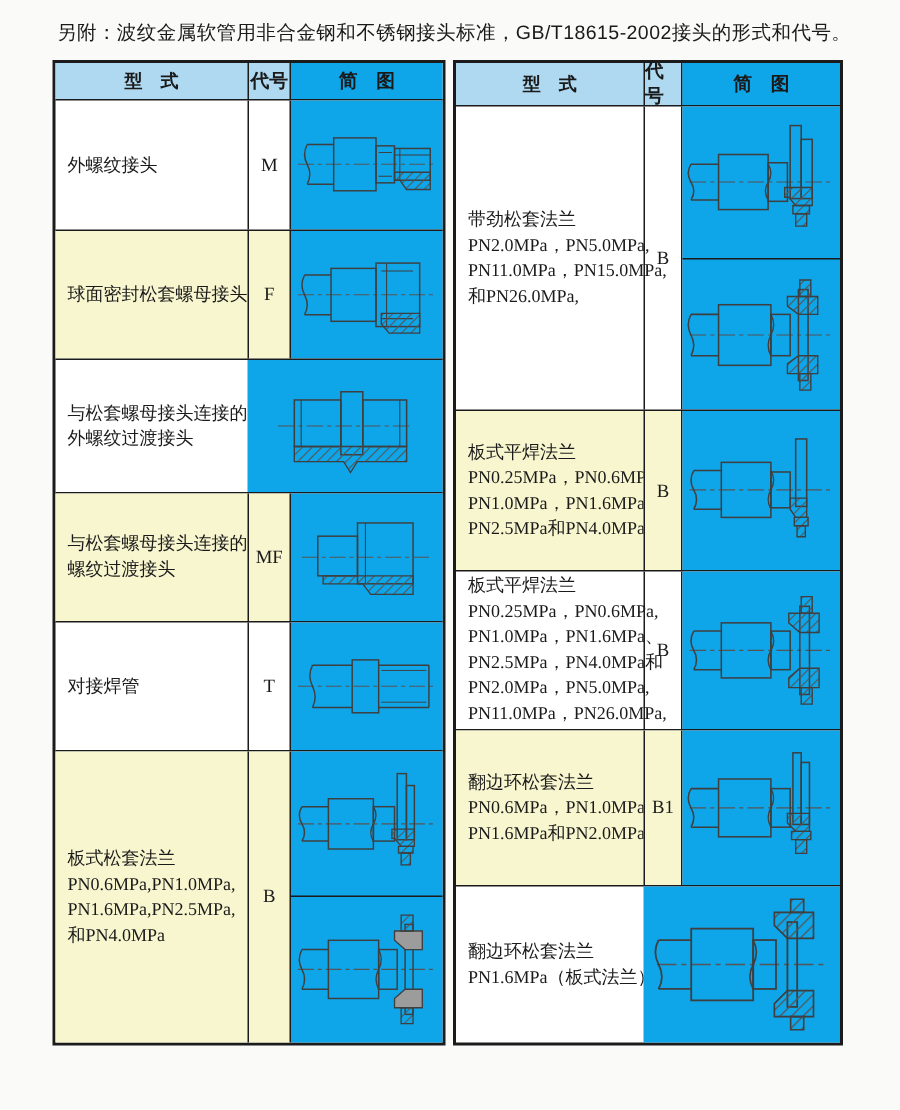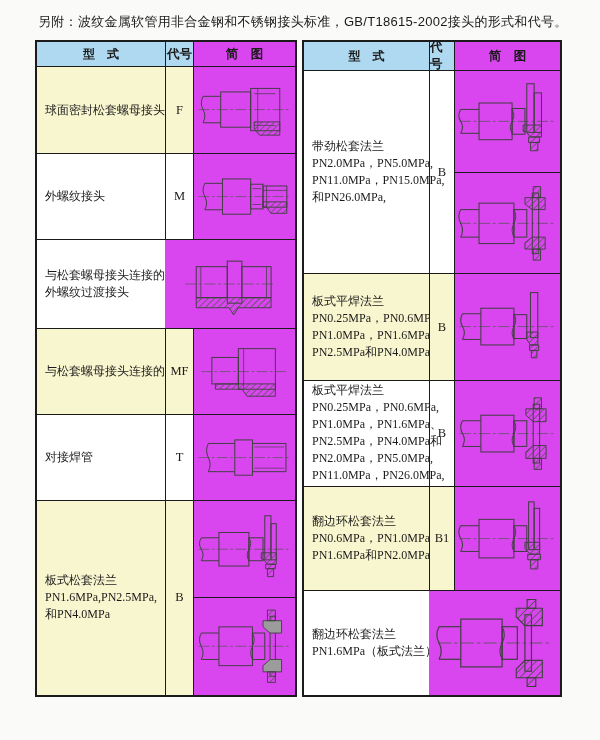--- a/index.html
+++ b/index.html
@@ -25,21 +25,21 @@
   .tr{display:flex;box-sizing:border-box;border-top:1px solid var(--border);}
   .tr.thead{border-top:none;background:var(--header-bg);height:28px;
     font-weight:bold;font-size:12.5px;}
   .td{box-sizing:border-box;display:flex;flex-direction:column;justify-content:center;}
   .td.type{padding-left:8px;padding-right:2px;font-family:"Liberation Serif", serif;font-size:12px;}
   .tbl.left  .td.type{width:128px;}
   .tbl.right .td.type{width:125px;}
   .td.code{width:29px;border-left:1px solid var(--border);border-right:1px solid var(--border);
     align-items:center;font-family:"Liberation Serif", serif;font-size:12.5px;padding-left:0;}
   .tbl.right .td.code{width:26px;}
-  .td.diag{flex:1;background:#d946ef;padding:2px;}
+  .td.diag{flex:1;background:#0ea5e9;padding:2px;}
   .td.diag.split{padding:0;}
   .td.diag.split .sub{flex:1;box-sizing:border-box;padding:2px;display:flex;}
   .td.diag.split .sub + .sub{border-top:1px solid var(--border);}
   .thead .td{align-items:center;justify-content:center;padding:0;font-family:"Liberation Sans", sans-serif;}
   .thead .td.type{display:flex;}
   .tr.hl .td.type, .tr.hl .td.code{background:var(--hl);}
   .tline{line-height:17px;white-space:nowrap;}
   svg.fit{width:100%;height:100%;display:block;}
   .hdr-label{white-space:pre;}
 </style>
@@ -62,41 +62,20 @@
         <span class="hdr-label">型　式</span>
       </div>
     <div class="td code">
         <span>代号</span>
       </div>
     <div class="td diag" style="align-items:center;justify-content:center;display:flex;flex-direction:row;">
         <span class="hdr-label">简　图</span>
       </div>
   </div>
 
-  <div class="tr hl" style="height:92px">
-    <div class="td type">
-      <div class="tline">球面密封松套螺母接头</div>
-    </div>
-    <div class="td code">F</div>
-    <div class="td diag">
-      <svg class="fit" viewBox="0 0 110 92" preserveAspectRatio="xMidYMid meet">
-          <line x1="3" y1="46" x2="107" y2="46" stroke="#555" stroke-width="0.8" stroke-dasharray="12 3 3 3"></line>
-          <line x1="8" y1="31" x2="28" y2="31" stroke="#3f3f3f" stroke-width="1.1"></line>
-          <line x1="8" y1="61" x2="28" y2="61" stroke="#3f3f3f" stroke-width="1.1"></line>
-          <path d="M 8 31 q -4 7.5 0 15 q 4 7.5 0 15" fill="none" stroke="#3f3f3f" stroke-width="1.1"></path>
-          <rect x="28" y="26" width="34" height="40" fill="none" stroke="#3f3f3f" stroke-width="1.1"></rect>
-          <rect x="62" y="22" width="33" height="48" fill="none" stroke="#3f3f3f" stroke-width="1.1"></rect>
-          <line x1="66" y1="28" x2="90" y2="28" stroke="#3f3f3f" stroke-width="0.8"></line>
-          <line x1="66" y1="64" x2="90" y2="64" stroke="#3f3f3f" stroke-width="0.8"></line>
-          <line x1="70" y1="22" x2="70" y2="70" stroke="#3f3f3f" stroke-width="0.8"></line>
-          <polygon points="66,60 95,60 95,75 72,75 66,68" fill="url(#hatch)" stroke="#3f3f3f" stroke-width="1"></polygon>
-        </svg>
-    </div>
-  </div>
-
   <div class="tr" style="height:87px">
     <div class="td type">
       <div class="tline">外螺纹接头</div>
     </div>
     <div class="td code">M</div>
     <div class="td diag">
       <svg class="fit" viewBox="0 0 110 92" preserveAspectRatio="xMidYMid meet">
           <line x1="3" y1="46" x2="107" y2="46" stroke="#555" stroke-width="0.8" stroke-dasharray="12 3 3 3"></line>
           <line x1="10" y1="31" x2="30" y2="31" stroke="#3f3f3f" stroke-width="1.1"></line>
           <line x1="10" y1="61" x2="30" y2="61" stroke="#3f3f3f" stroke-width="1.1"></line>
@@ -106,20 +85,41 @@
           <line x1="64" y1="37" x2="74" y2="37" stroke="#3f3f3f" stroke-width="0.8"></line>
           <line x1="64" y1="55" x2="74" y2="55" stroke="#3f3f3f" stroke-width="0.8"></line>
           <rect x="76" y="34" width="27" height="24" fill="none" stroke="#3f3f3f" stroke-width="1.1"></rect>
           <line x1="80" y1="34" x2="80" y2="58" stroke="#3f3f3f" stroke-width="0.8"></line>
           <line x1="76" y1="39" x2="103" y2="39" stroke="#3f3f3f" stroke-width="0.8"></line>
           <polygon points="76,52 103,52 103,65 85,65 80,58 76,58" fill="url(#hatch)" stroke="#3f3f3f" stroke-width="1"></polygon>
         </svg>
     </div>
   </div>
 
+  <div class="tr hl" style="height:92px">
+    <div class="td type">
+      <div class="tline">球面密封松套螺母接头</div>
+    </div>
+    <div class="td code">F</div>
+    <div class="td diag">
+      <svg class="fit" viewBox="0 0 110 92" preserveAspectRatio="xMidYMid meet">
+          <line x1="3" y1="46" x2="107" y2="46" stroke="#555" stroke-width="0.8" stroke-dasharray="12 3 3 3"></line>
+          <line x1="8" y1="31" x2="28" y2="31" stroke="#3f3f3f" stroke-width="1.1"></line>
+          <line x1="8" y1="61" x2="28" y2="61" stroke="#3f3f3f" stroke-width="1.1"></line>
+          <path d="M 8 31 q -4 7.5 0 15 q 4 7.5 0 15" fill="none" stroke="#3f3f3f" stroke-width="1.1"></path>
+          <rect x="28" y="26" width="34" height="40" fill="none" stroke="#3f3f3f" stroke-width="1.1"></rect>
+          <rect x="62" y="22" width="33" height="48" fill="none" stroke="#3f3f3f" stroke-width="1.1"></rect>
+          <line x1="66" y1="28" x2="90" y2="28" stroke="#3f3f3f" stroke-width="0.8"></line>
+          <line x1="66" y1="64" x2="90" y2="64" stroke="#3f3f3f" stroke-width="0.8"></line>
+          <line x1="70" y1="22" x2="70" y2="70" stroke="#3f3f3f" stroke-width="0.8"></line>
+          <polygon points="66,60 95,60 95,75 72,75 66,68" fill="url(#hatch)" stroke="#3f3f3f" stroke-width="1"></polygon>
+        </svg>
+    </div>
+  </div>
+
   <div class="tr" style="height:89px">
     <div class="td type">
       <div class="tline">与松套螺母接头连接的</div>
       <div class="tline">外螺纹过渡接头</div>
     </div>
     <div class="td diag">
       <svg class="fit" viewBox="0 0 110 92" preserveAspectRatio="xMidYMid meet">
           <line x1="6" y1="46" x2="104" y2="46" stroke="#555" stroke-width="0.8" stroke-dasharray="12 3 3 3"></line>
           <rect x="18" y="27" width="34" height="34" fill="none" stroke="#3f3f3f" stroke-width="1.1"></rect>
           <line x1="23" y1="27" x2="23" y2="61" stroke="#3f3f3f" stroke-width="0.8"></line>
@@ -127,20 +127,21 @@
           <rect x="68" y="27" width="32" height="34" fill="none" stroke="#3f3f3f" stroke-width="1.1"></rect>
           <line x1="95" y1="27" x2="95" y2="61" stroke="#3f3f3f" stroke-width="0.8"></line>
           <polygon points="18,61 100,61 100,72 64,72 59,80 54,72 18,72" fill="url(#hatch)" stroke="#3f3f3f" stroke-width="1"></polygon>
         </svg>
     </div>
   </div>
 
   <div class="tr hl" style="height:89px">
     <div class="td type">
       <div class="tline">与松套螺母接头连接的内</div>
+      <div class="tline">螺纹过渡接头</div>
     </div>
     <div class="td code">MF</div>
     <div class="td diag">
       <svg class="fit" viewBox="0 0 110 92" preserveAspectRatio="xMidYMid meet">
           <line x1="6" y1="46" x2="104" y2="46" stroke="#555" stroke-width="0.8" stroke-dasharray="12 3 3 3"></line>
           <rect x="18" y="30" width="30" height="30" fill="none" stroke="#3f3f3f" stroke-width="1.1"></rect>
           <rect x="48" y="20" width="42" height="46" fill="none" stroke="#3f3f3f" stroke-width="1.1"></rect>
           <line x1="54" y1="20" x2="54" y2="66" stroke="#3f3f3f" stroke-width="0.8"></line>
           <polygon points="22,60 90,60 90,74 58,74 52,66 22,66" fill="url(#hatch)" stroke="#3f3f3f" stroke-width="1"></polygon>
         </svg>
@@ -166,20 +167,21 @@
           <line x1="102" y1="30" x2="102" y2="62" stroke="#3f3f3f" stroke-width="1.1"></line>
           <line x1="66" y1="34" x2="100" y2="34" stroke="#3f3f3f" stroke-width="0.7"></line>
           <line x1="66" y1="58" x2="100" y2="58" stroke="#3f3f3f" stroke-width="0.7"></line>
         </svg>
     </div>
   </div>
 
   <div class="tr hl" style="height:223px">
     <div class="td type">
       <div class="tline">板式松套法兰</div>
+      <div class="tline">PN0.6MPa,PN1.0MPa,</div>
       <div class="tline">PN1.6MPa,PN2.5MPa,</div>
       <div class="tline">和PN4.0MPa</div>
     </div>
     <div class="td code">B</div>
     <div class="td diag split">
       <div class="sub">
         <svg class="fit" viewBox="0 0 110 92" preserveAspectRatio="xMidYMid meet">
             <line x1="3" y1="46" x2="107" y2="46" stroke="#555" stroke-width="0.8" stroke-dasharray="12 3 3 3"></line>
             <line x1="6" y1="33" x2="26" y2="33" stroke="#3f3f3f" stroke-width="1.1"></line>
             <line x1="6" y1="59" x2="26" y2="59" stroke="#3f3f3f" stroke-width="1.1"></line>

